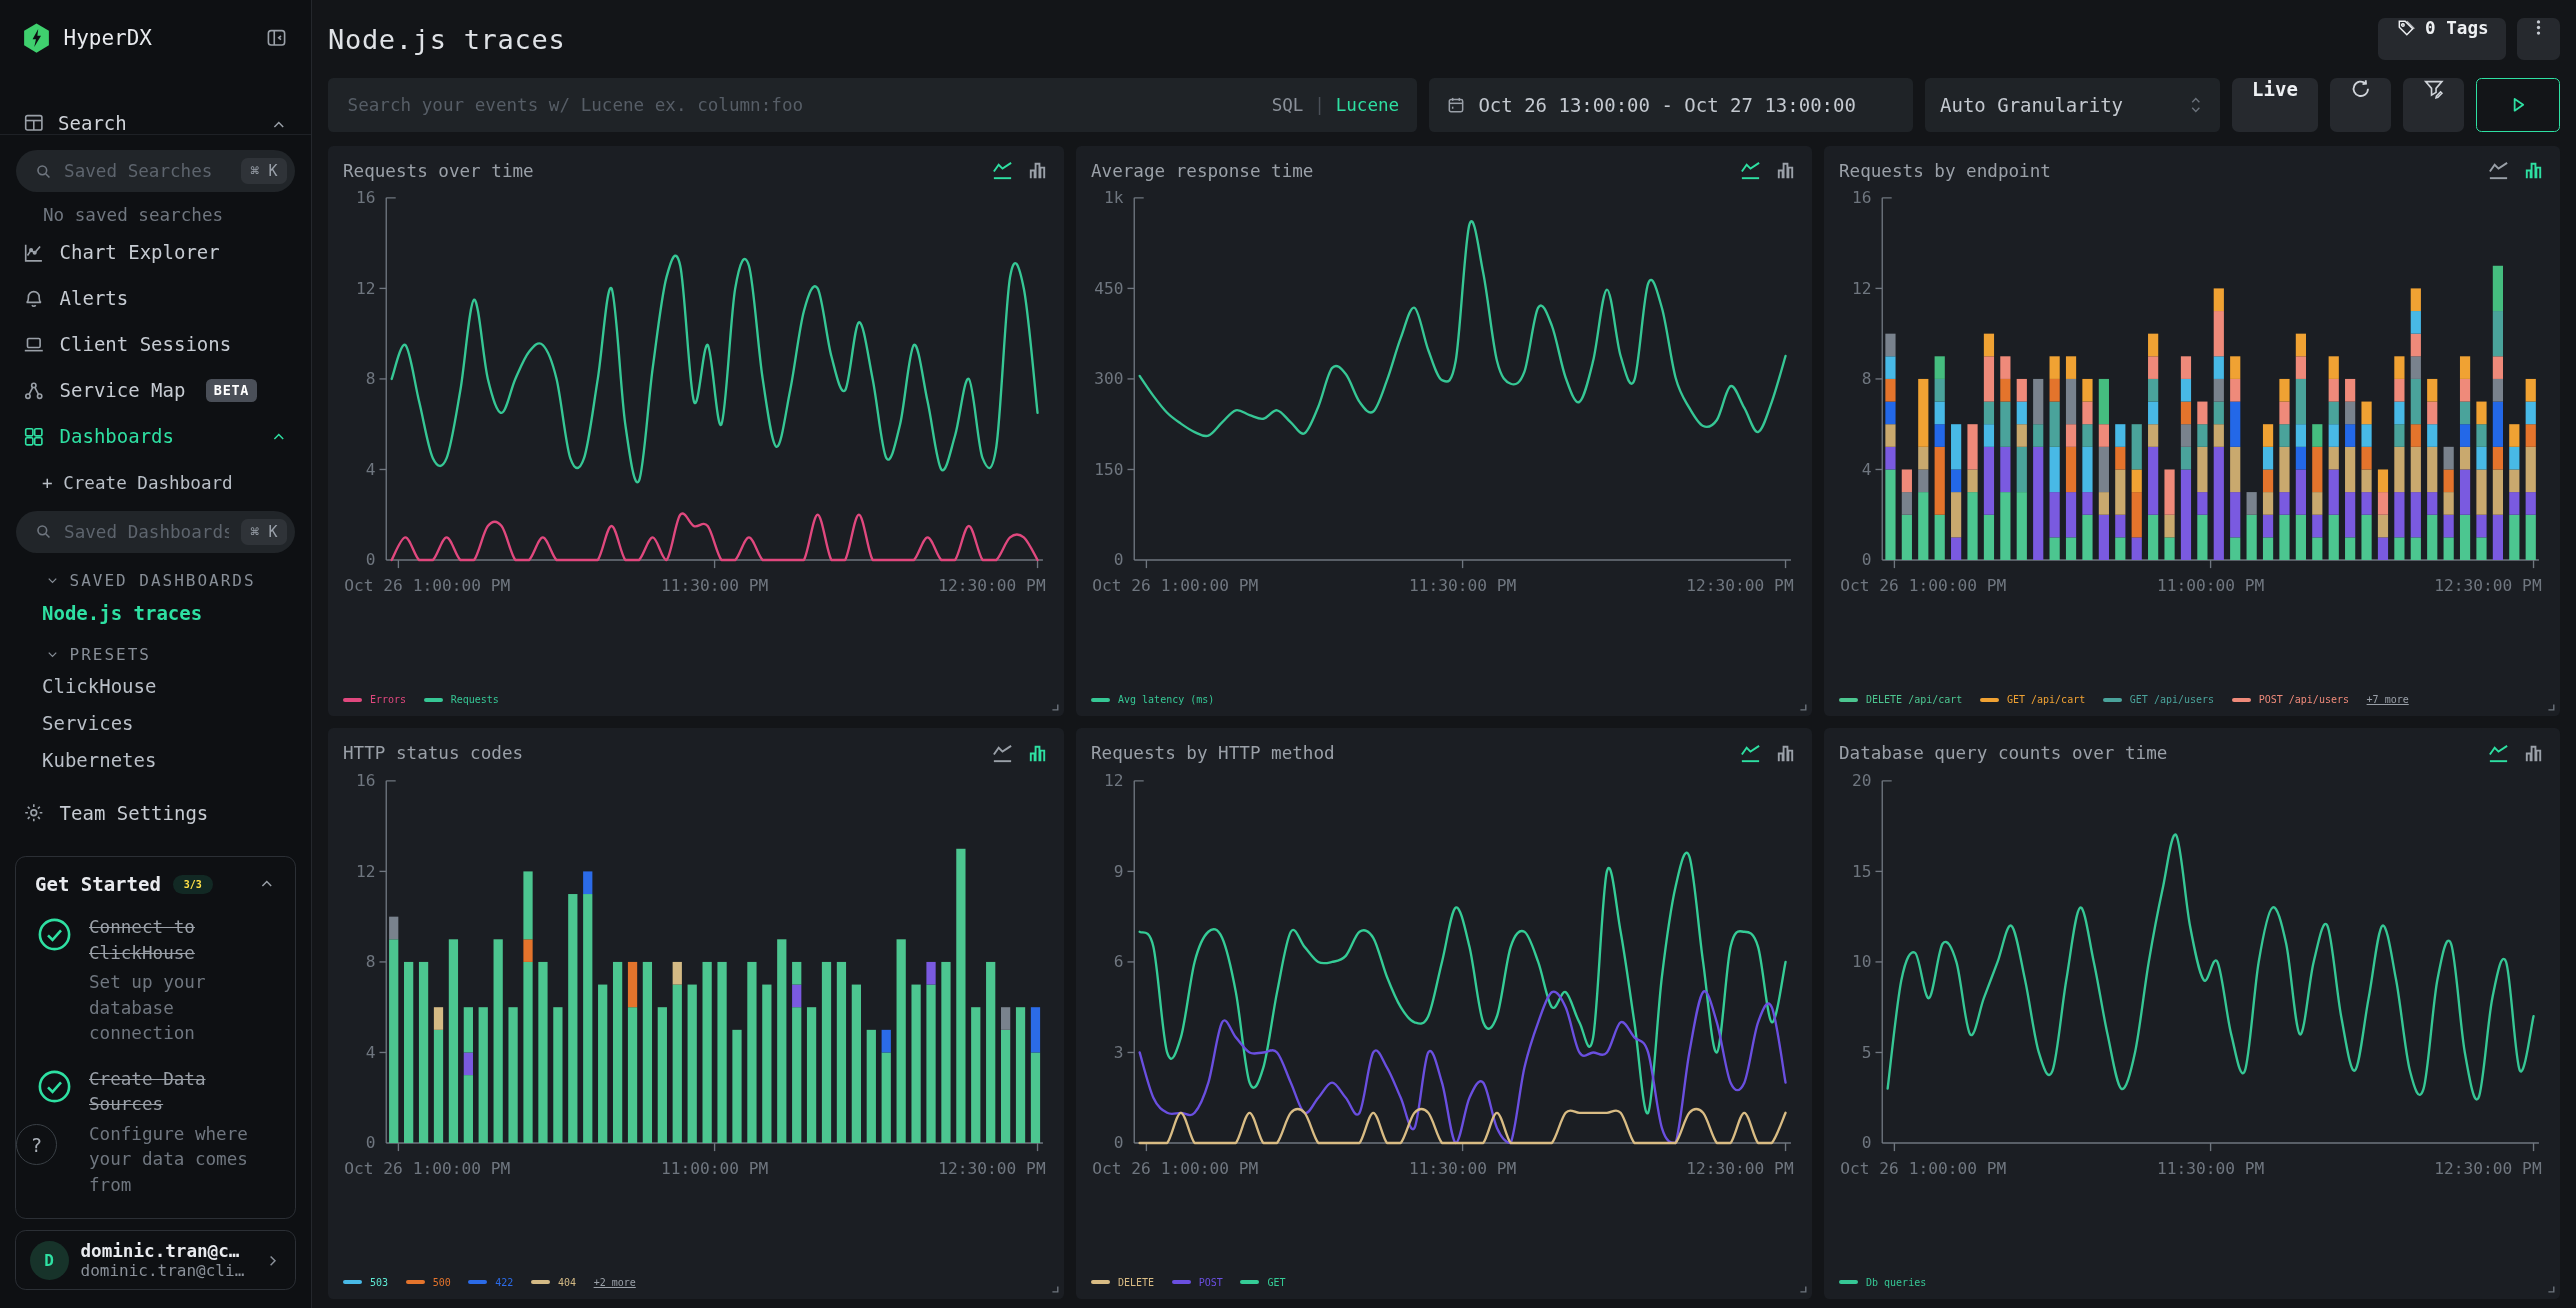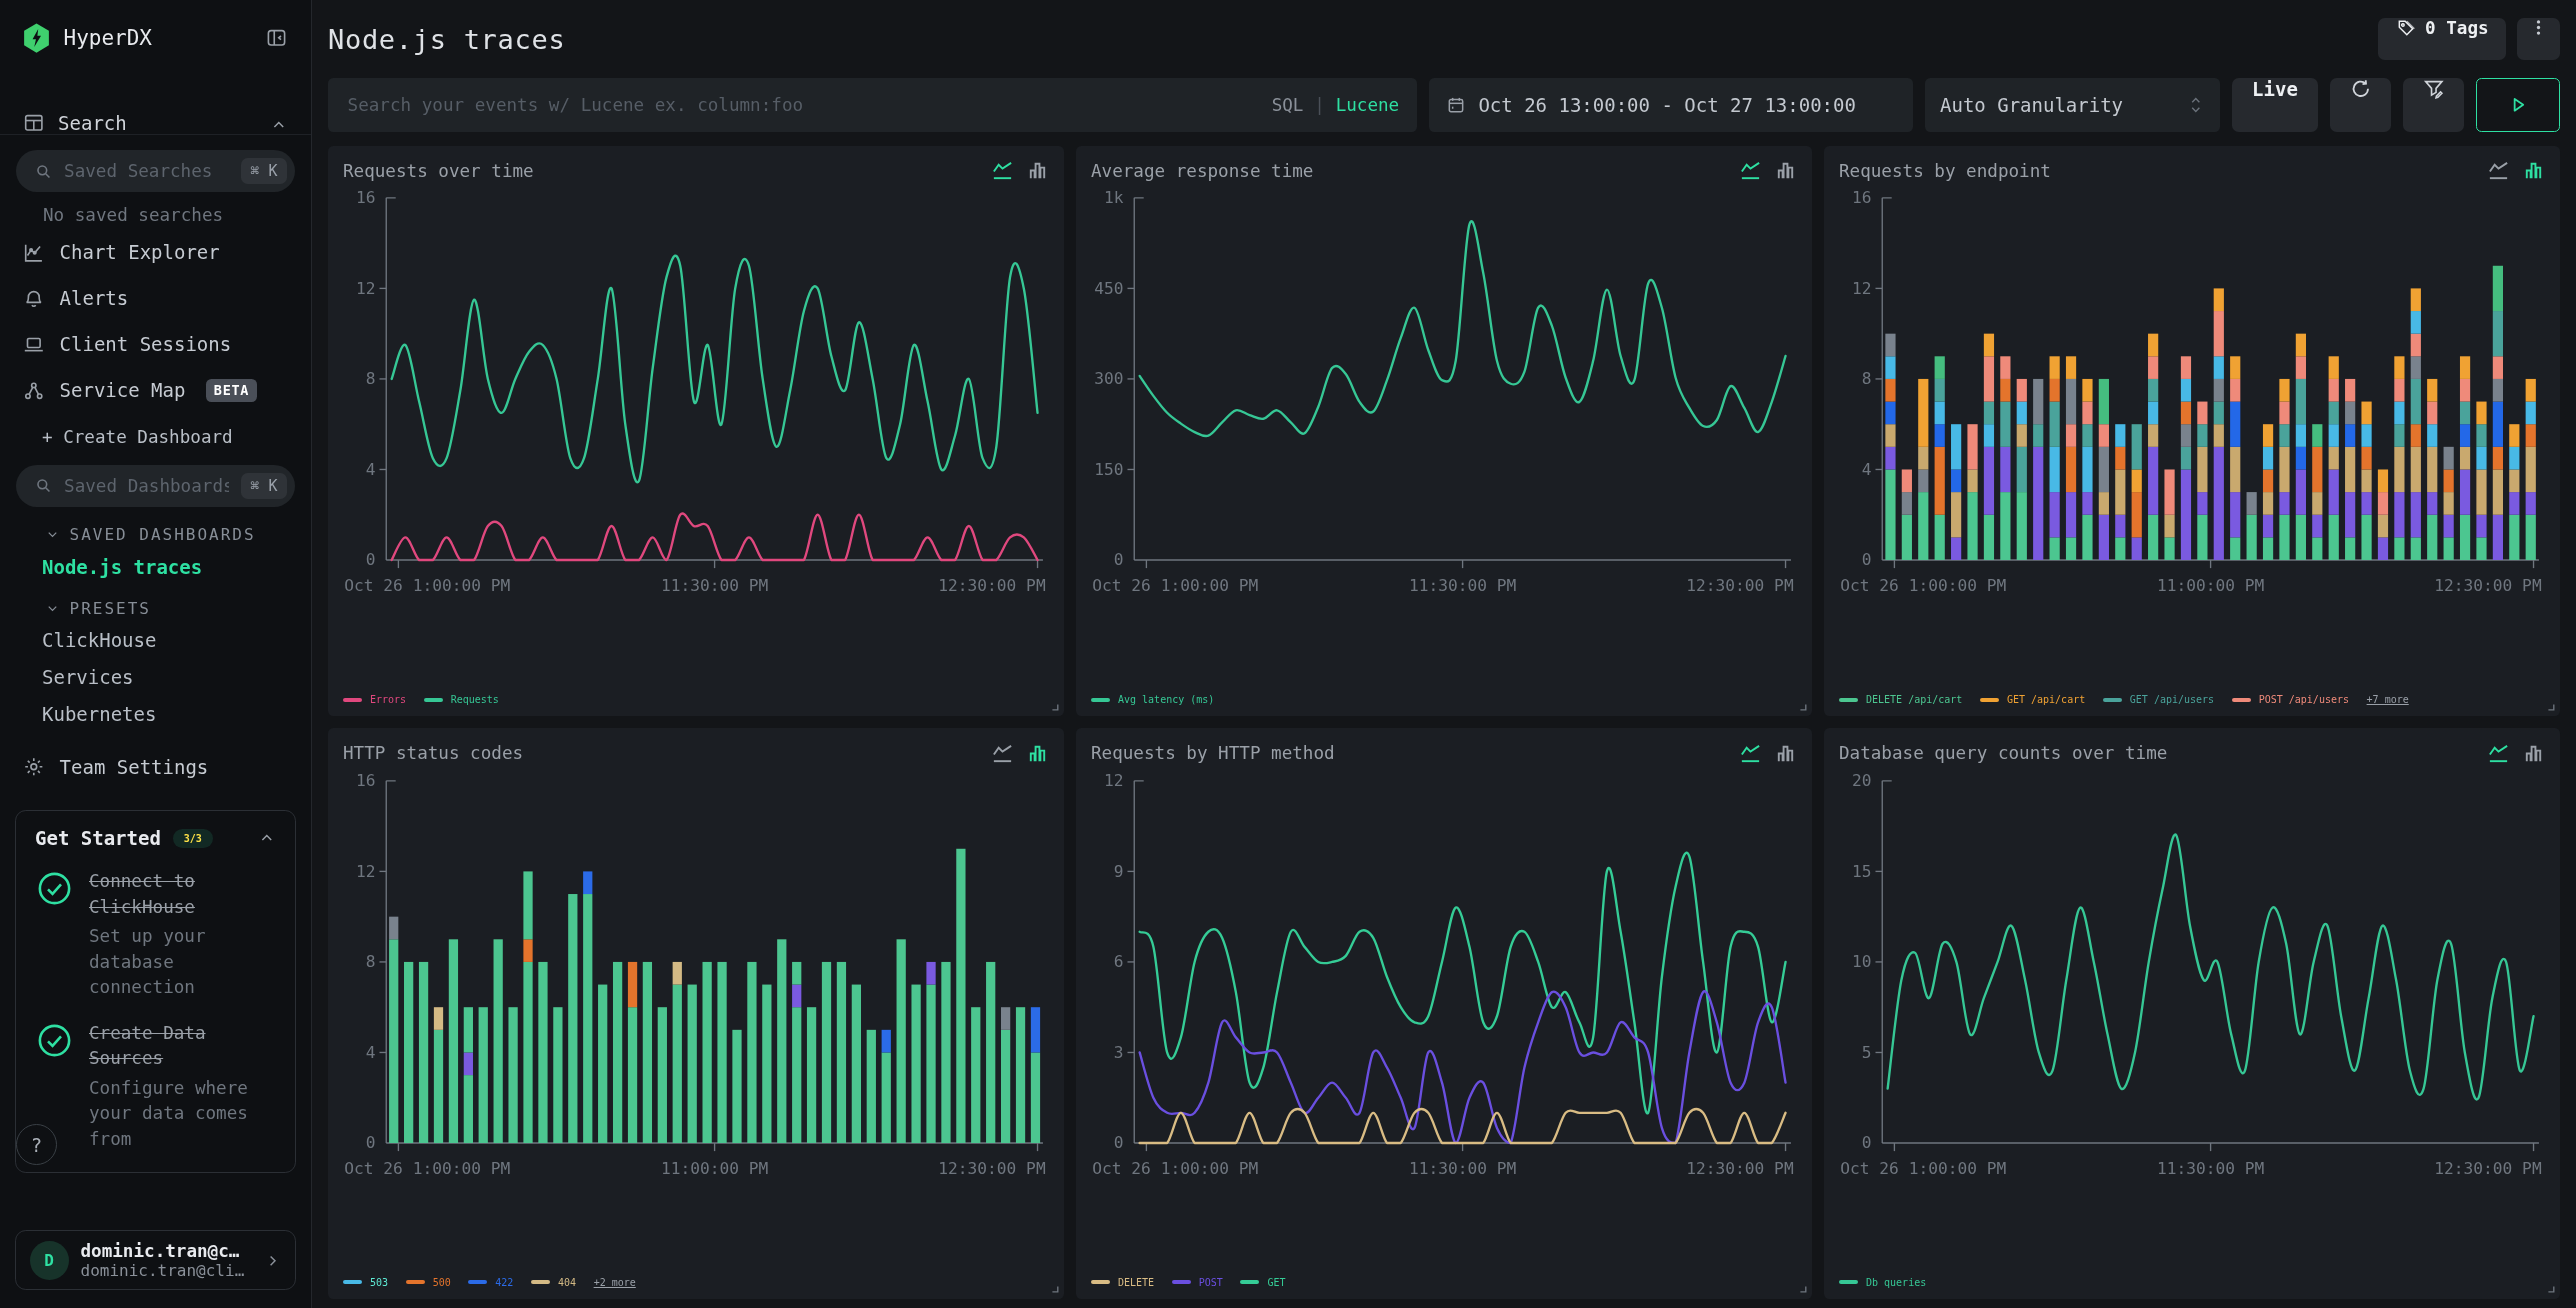--- a/index.html
+++ b/index.html
@@ -169,20 +169,33 @@
   <div class="nav-item">
     <svg width="21.6" height="21.6" viewBox="0 0 24 24" fill="none" stroke="currentColor" stroke-width="1.8">
       <circle cx="12" cy="6" r="2.4"></circle>
         <circle cx="5.5" cy="18" r="2.4"></circle>
         <circle cx="18.5" cy="18" r="2.4"></circle>
       <line x1="10.8" y1="8.2" x2="6.8" y2="15.9"></line>
         <line x1="13.2" y1="8.2" x2="17.2" y2="15.9"></line>
     </svg>
     <span>Service Map</span>
     <span class="beta">BETA</span>
+  </div>
+  <div class="nav-item active">
+    <svg width="21.6" height="21.6" viewBox="0 0 24 24" fill="none" stroke="currentColor" stroke-width="1.8">
+      <rect x="3" y="3" width="8" height="8" rx="1.5"></rect>
+        <rect x="13" y="3" width="8" height="8" rx="1.5"></rect>
+      <rect x="3" y="13" width="8" height="8" rx="1.5"></rect>
+        <rect x="13" y="13" width="8" height="8" rx="1.5"></rect>
+    </svg>
+    <span>Dashboards</span>
+    <span class="spacer" style="flex:1"></span>
+    <svg width="17.6" height="17.6" viewBox="0 0 24 24" fill="none" stroke="currentColor" stroke-width="2">
+        <polyline points="6,15 12,9 18,15"></polyline>
+      </svg>
   </div>
 
   <div class="create">+ Create Dashboard</div>
 
   <div class="pill">
     <svg width="19" height="19" viewBox="0 0 24 24" fill="none" stroke="currentColor" stroke-width="2">
       <circle cx="10.5" cy="10.5" r="5.5"></circle>
         <line x1="14.8" y1="14.8" x2="19.5" y2="19.5"></line>
     </svg>
     <input type="text" placeholder="Saved Dashboards" style="">

